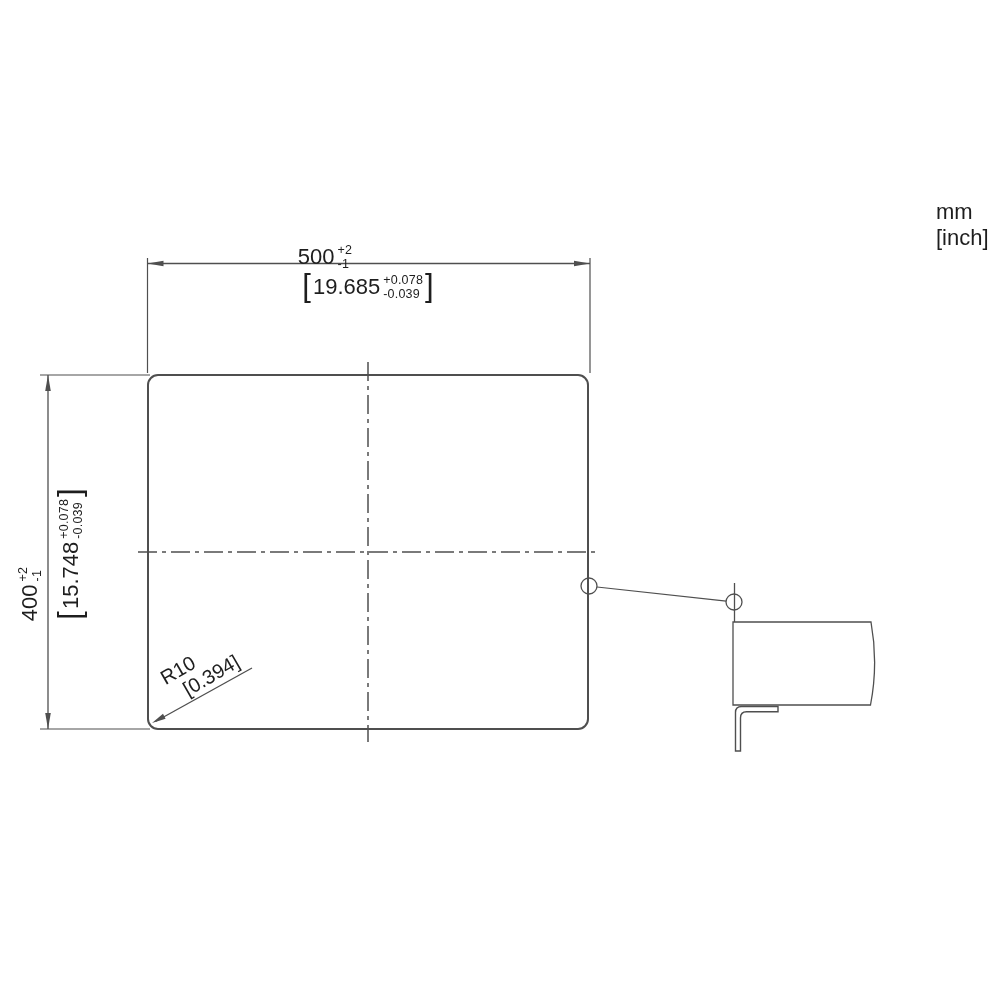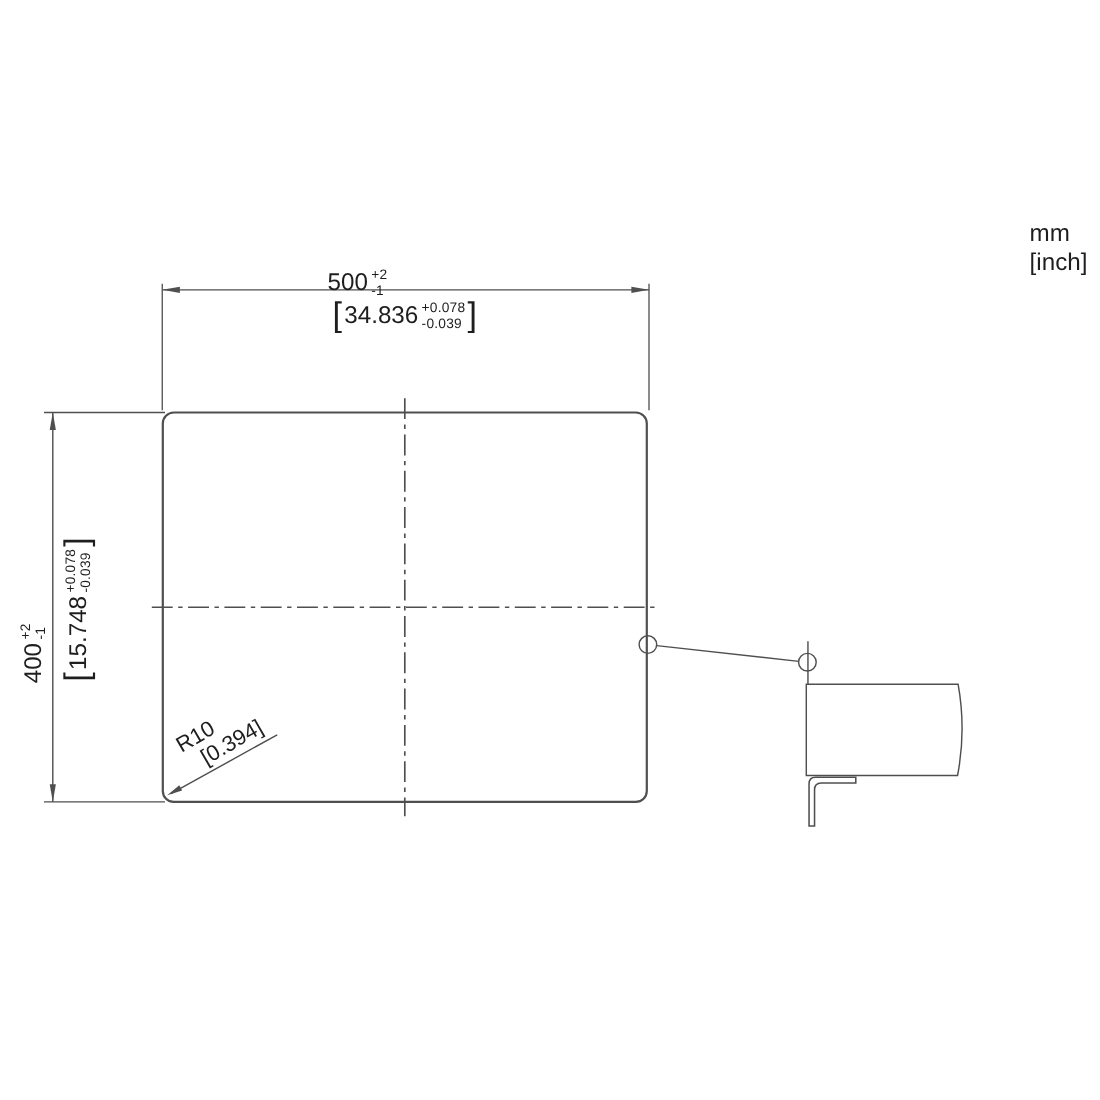--- a/index.html
+++ b/index.html
@@ -85,21 +85,21 @@
   <div class="dim-text" style="left:325px;top:245px;margin-top:12px;">
     <span>500</span>
     <span class="tol">
       <span>+2</span>
       <span>-1</span>
     </span>
   </div>
 
   <div class="dim-text" style="left:368px;top:287px;">
     <span class="bracket">[</span>
-    <span>34.836</span>
+    <span>19.685</span>
     <span class="tol">
       <span>+0.078</span>
       <span>-0.039</span>
     </span>
     <span class="bracket">]</span>
   </div>
 
   <div class="dim-text rot90" style="left:30px;top:594px;">
     <span>400</span>
     <span class="tol">

